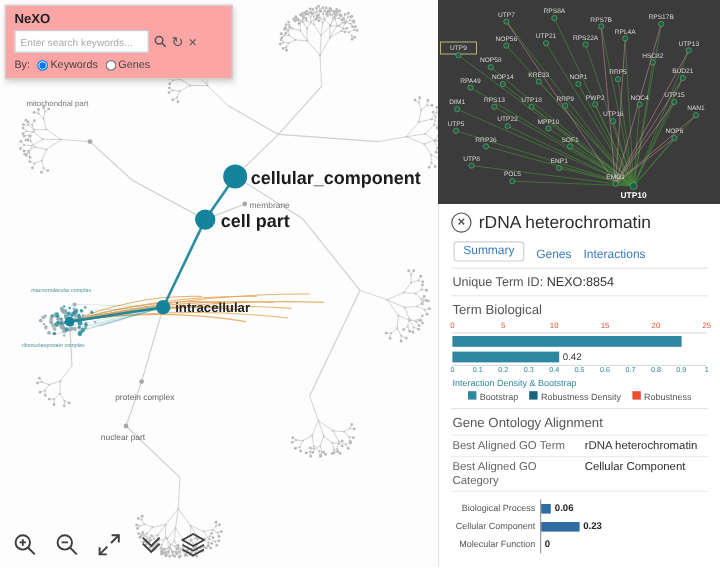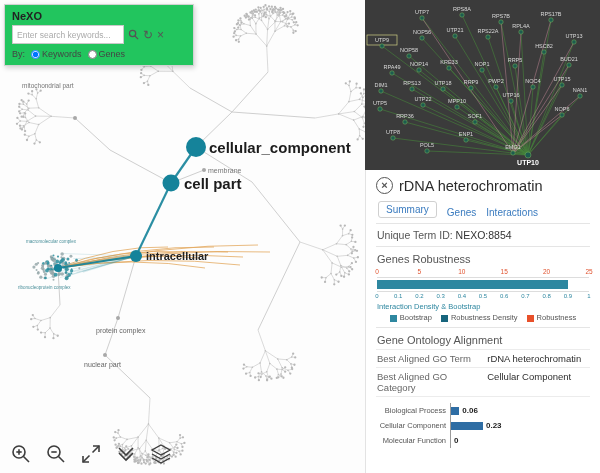--- a/index.html
+++ b/index.html
@@ -2,21 +2,21 @@
 <html><head>
 <meta charset="utf-8">
 <style>
   html,body{margin:0;padding:0;background:#fff;font-family:"Liberation Sans",sans-serif;}
   .app{position:relative;width:600px;height:473px;overflow:hidden;background:#fdfdfd;}
   svg text{font-family:"Liberation Sans",sans-serif;}
 
   
   .tree-panel{position:absolute;left:0;top:0;width:365px;height:473px;background:#fdfdfd;}
 
-  .search-card{position:absolute;top:4px;left:4px;width:174px;background:#22c55e;border:1px solid #d2d2d2;
+  .search-card{position:absolute;top:4px;left:4px;width:174px;background:#fca5a5;border:1px solid #d2d2d2;
     box-shadow:1px 2px 5px rgba(0,0,0,.18);padding:5px 7px 6px 7px;z-index:5;}
   .nexo-title{font-size:11px;font-weight:bold;color:#222;margin-bottom:3px;}
   .search-row{display:flex;align-items:center;gap:4px;}
   .search-row input{width:102px;height:15px;font-size:8.5px;border:1px solid #c9c9c9;padding:1px 4px;color:#333;outline:none;}
   .search-row input::placeholder{color:#aaa;}
   .sicon{color:#555;font-size:12px;line-height:12px;cursor:pointer;display:inline-flex;align-items:center;}
   .radio-row{display:flex;align-items:flex-start;gap:6px;margin-top:5px;font-size:9px;color:#444;}
   .radio-row label{display:inline-flex;align-items:center;gap:2px;cursor:pointer;}
   .radio-row input{width:9px;height:9px;margin:0;}
 
@@ -47,21 +47,21 @@
   .ticks.top{border-bottom:1px solid #ddd;}
   .ticks.bottom{border-top:1px solid #ddd;}
   .ticks span{position:absolute;transform:translateX(-50%);font-size:6px;top:1px;}
   .ticks.top span{top:0px;font-size:6.5px;}
   .tr-row{display:flex;align-items:center;height:13px;}
   .tr-bar{height:9px;}
   .tr-val{font-size:8px;margin-left:3px;color:#333;}
   .tr-val.red{color:#d9442c;font-weight:bold;}
   .axis-label{text-align:left;font-size:7.5px;color:#2e87a0;margin-top:1px;}
   .legend{display:flex;justify-content:center;gap:9px;margin-top:2px;}
-  .leg-item{display:inline-flex;align-items:flex-end;gap:3px;}
+  .leg-item{display:inline-flex;align-items:flex-start;gap:3px;}
   .leg-item .sq{width:7px;height:7px;display:inline-block;}
   .leg-item em{font-style:normal;font-size:7.5px;color:#555;}
 
   .go-table{margin-top:2px;}
   .gorow{display:flex;border-top:1px solid #ececec;padding:3px 1px;font-size:9.5px;}
   .gorow:last-child{border-bottom:1px solid #ececec;}
   .gorow .gl{flex:0 0 52%;color:#666;}
   .gorow .gv{flex:1;color:#2f2f2f;}
 
   .chart2{margin-top:6px;}
@@ -1487,34 +1487,38 @@
       <span class="tab active">Summary</span>
       <span class="tab">Genes</span>
       <span class="tab">Interactions</span>
     </div>
     <div class="hr"></div>
     <div class="id-line">
       <span class="id-label">Unique Term ID:</span>
       <span class="id-val">NEXO:8854</span>
     </div>
     <div class="hr"></div>
-    <div class="sec-title">Genes Robustness</div>
+    <div class="sec-title">Term Biological</div>
 
     <div class="chart1">
       <div class="ticks top" id="axisTop">
           <span style="left: 0%; color: rgb(224, 83, 47);">0</span>
           <span style="left: 20%; color: rgb(224, 83, 47);">5</span>
           <span style="left: 40%; color: rgb(224, 83, 47);">10</span>
           <span style="left: 60%; color: rgb(224, 83, 47);">15</span>
           <span style="left: 80%; color: rgb(224, 83, 47);">20</span>
           <span style="left: 100%; color: rgb(224, 83, 47);">25</span>
         </div>
       <div class="tr-row">
         <div class="tr-bar" style="width: 90%; background: rgb(46, 135, 160);"></div>
         <span class="tr-val"></span>
+      </div>
+      <div class="tr-row">
+        <div class="tr-bar" style="width: 42%; background: rgb(46, 135, 160);"></div>
+        <span class="tr-val">0.42</span>
       </div>
       <div class="ticks bottom" id="axisBottom">
           <span style="left: 0%; color: rgb(46, 135, 160);">0</span>
           <span style="left: 10%; color: rgb(46, 135, 160);">0.1</span>
           <span style="left: 20%; color: rgb(46, 135, 160);">0.2</span>
           <span style="left: 30%; color: rgb(46, 135, 160);">0.3</span>
           <span style="left: 40%; color: rgb(46, 135, 160);">0.4</span>
           <span style="left: 50%; color: rgb(46, 135, 160);">0.5</span>
           <span style="left: 60%; color: rgb(46, 135, 160);">0.6</span>
           <span style="left: 70%; color: rgb(46, 135, 160);">0.7</span>

